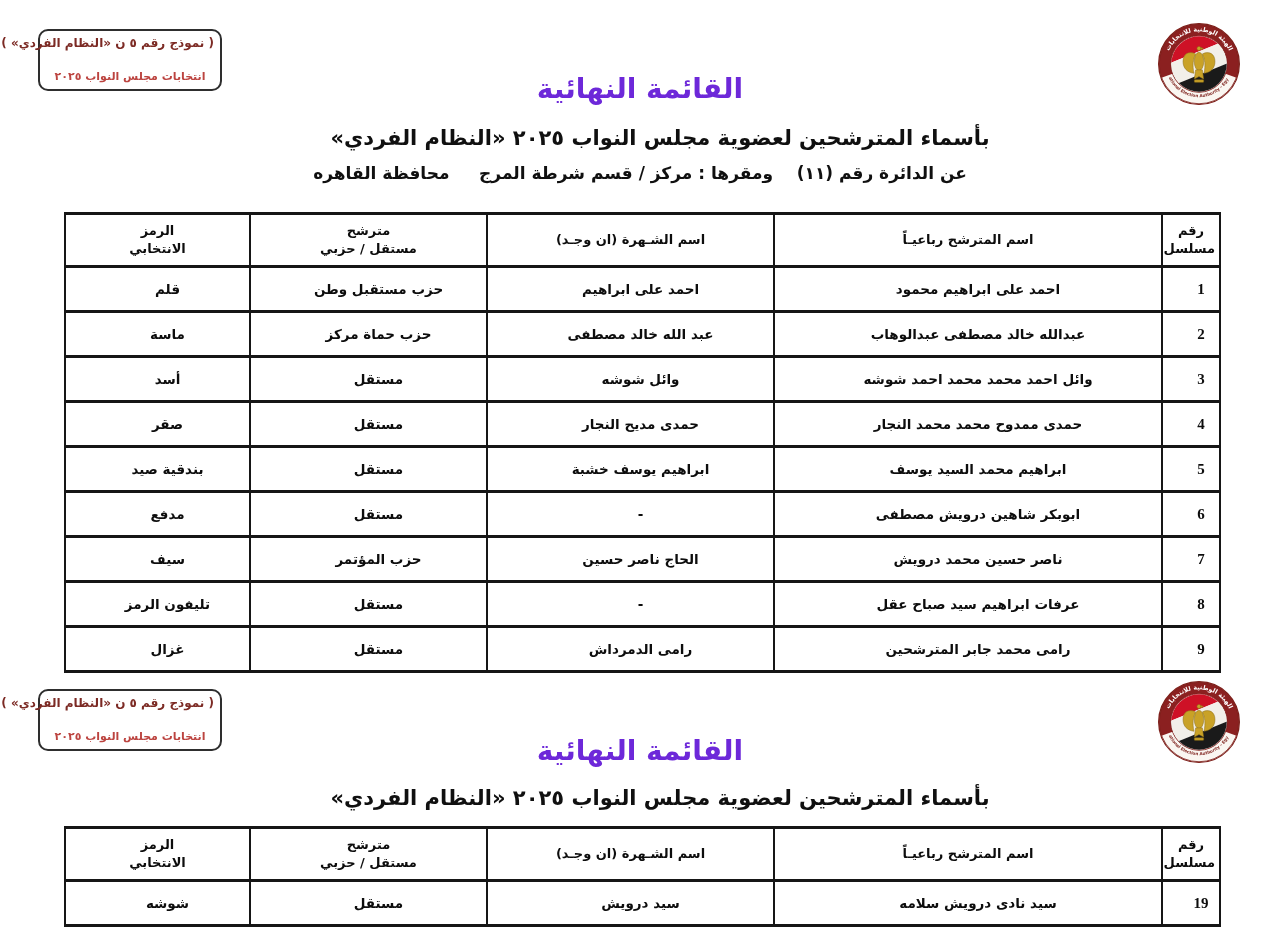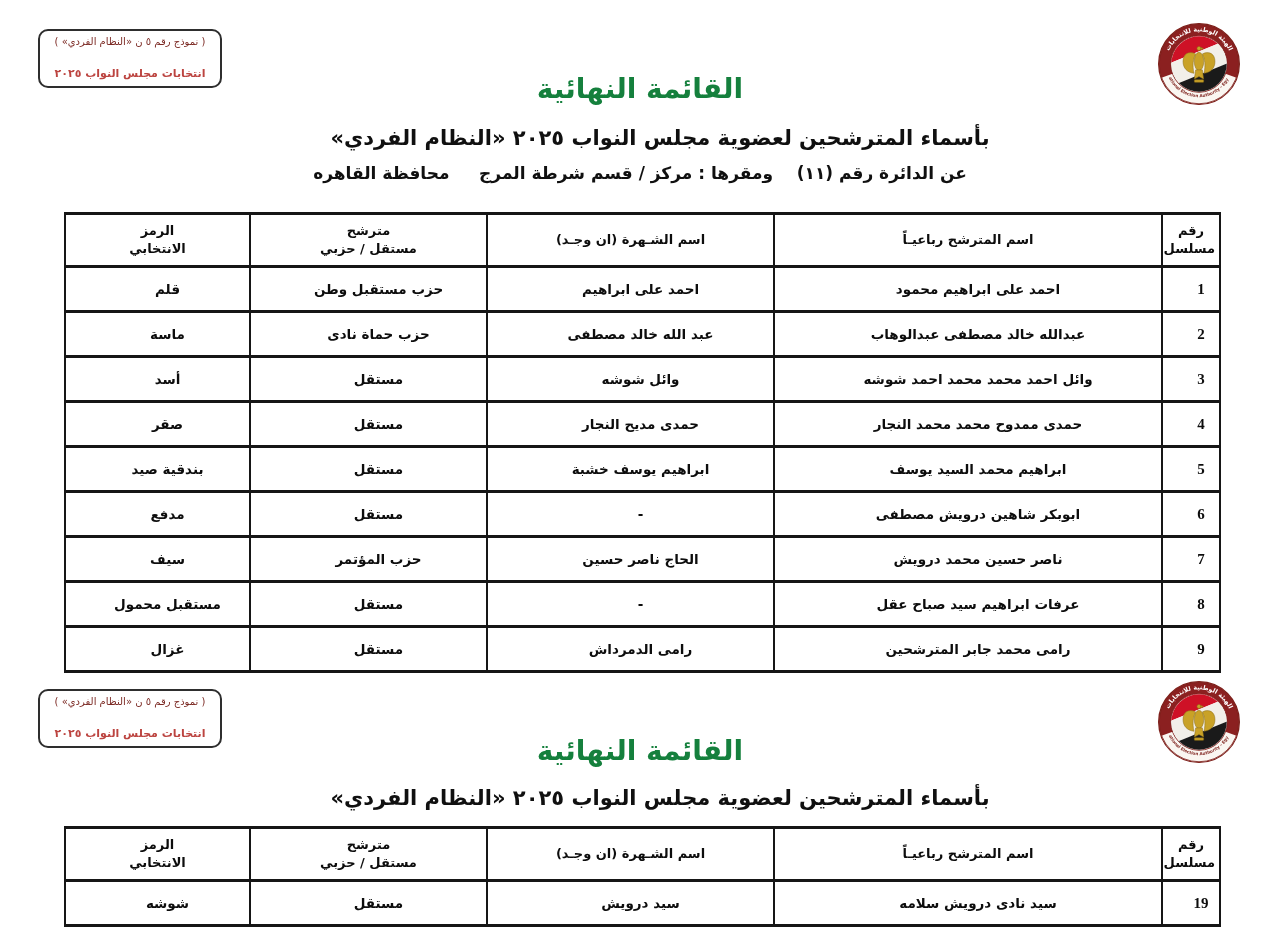--- a/index.html
+++ b/index.html
@@ -10,31 +10,31 @@
     direction:rtl;
   }
   .abs { position:absolute; }
 
   
   .stamp {
     left:38px; width:168px; padding:5px 6px 6px 6px;
     border:2px solid #2e2e2e; border-radius:10px;
     text-align:center; background:#fff;
   }
-  .stamp .l1 { font-size:10px; font-weight:normal; color:#7C2A24; white-space:nowrap; }
+  .stamp .l1 { font-size:12px; font-weight:bold; color:#7C2A24; white-space:nowrap; }
   .stamp .l2 { font-size:11px;  font-weight:bold; color:#BC4440; letter-spacing:1px; white-space:nowrap; margin-top:20px; }
 
   
   .logo-slot { width:84px; height:84px; }
   .logo-slot svg { width:84px; height:84px; display:block; }
 
   
   .doc-title {
     left:0; width:100%; text-align:center;
-    font-size:28px; font-weight:bold; color:#15803d;
+    font-size:28px; font-weight:bold; color:#6d28d9;
   }
   .doc-subtitle {
     left:0; width:100%; text-align:center;
     font-size:21px; font-weight:bold; color:#101010;padding-left:20px;
   }
   .doc-district {
     left:0; width:100%; text-align:center;
     font-size:17px; font-weight:bold; color:#101010; white-space:pre;
   }
 
@@ -143,21 +143,21 @@
         <td>1</td>
         <td>احمد على ابراهيم محمود</td>
         <td>احمد على ابراهيم</td>
         <td>حزب مستقبل وطن</td>
         <td>قلم</td>
       </tr>
       <tr>
         <td>2</td>
         <td>عبدالله خالد مصطفى عبدالوهاب</td>
         <td>عبد الله خالد مصطفى</td>
-        <td>حزب حماة نادى</td>
+        <td>حزب حماة مركز</td>
         <td>ماسة</td>
       </tr>
       <tr>
         <td>3</td>
         <td>وائل احمد محمد محمد احمد شوشه</td>
         <td>وائل شوشه</td>
         <td>مستقل</td>
         <td>أسد</td>
       </tr>
       <tr>
@@ -186,21 +186,21 @@
         <td>ناصر حسين محمد درويش</td>
         <td>الحاج ناصر حسين</td>
         <td>حزب المؤتمر</td>
         <td>سيف</td>
       </tr>
       <tr>
         <td>8</td>
         <td>عرفات ابراهيم سيد صباح عقل</td>
         <td>-</td>
         <td>مستقل</td>
-        <td>مستقبل محمول</td>
+        <td>تليفون الرمز</td>
       </tr>
       <tr>
         <td>9</td>
         <td>رامى محمد جابر المترشحين</td>
         <td>رامى الدمرداش</td>
         <td>مستقل</td>
         <td>غزال</td>
       </tr>
     </tbody>
 </table>

